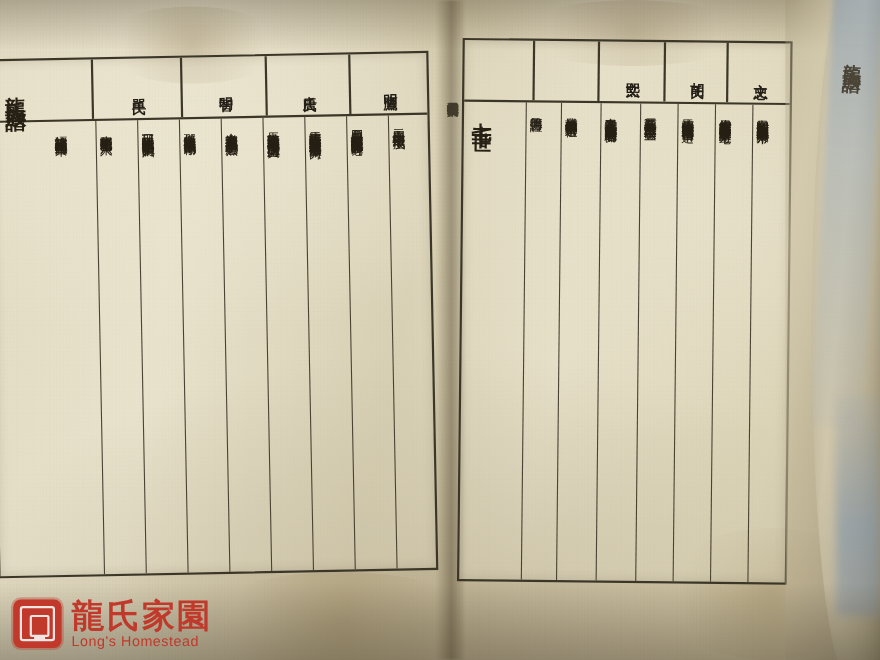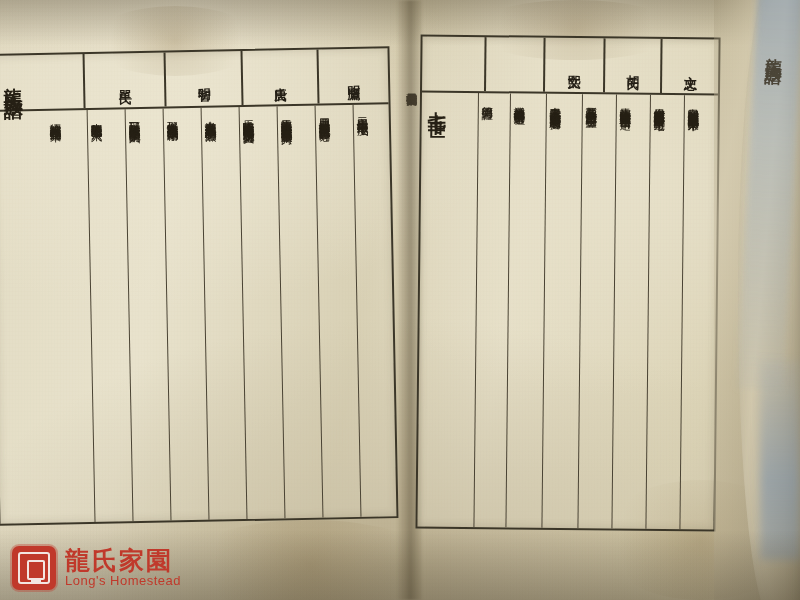--- a/index.html
+++ b/index.html
@@ -273,21 +273,21 @@
     content: "";
     position: absolute;
     left: 15px; top: 14px;
     width: 14px; height: 16px;
     border: 2px solid #f3e6e2;
     border-radius: 2px;
     box-shadow: 0 6px 0 -4px #f3e6e2;
   }
   #watermark .wm-texts { display: flex; flex-direction: column; line-height: 1.05; }
   #watermark .wm-cn {
-    font-size: 25px;
+    font-size: 30px;
     font-weight: 700;
     color: #c0392b;
     letter-spacing: 2px;
     font-family: "DejaVu Serif", serif;
   }
   #watermark .wm-en {
     font-size: 13px;
     color: #c0392b;
     letter-spacing: .5px;
     font-family: "Liberation Sans", sans-serif;

